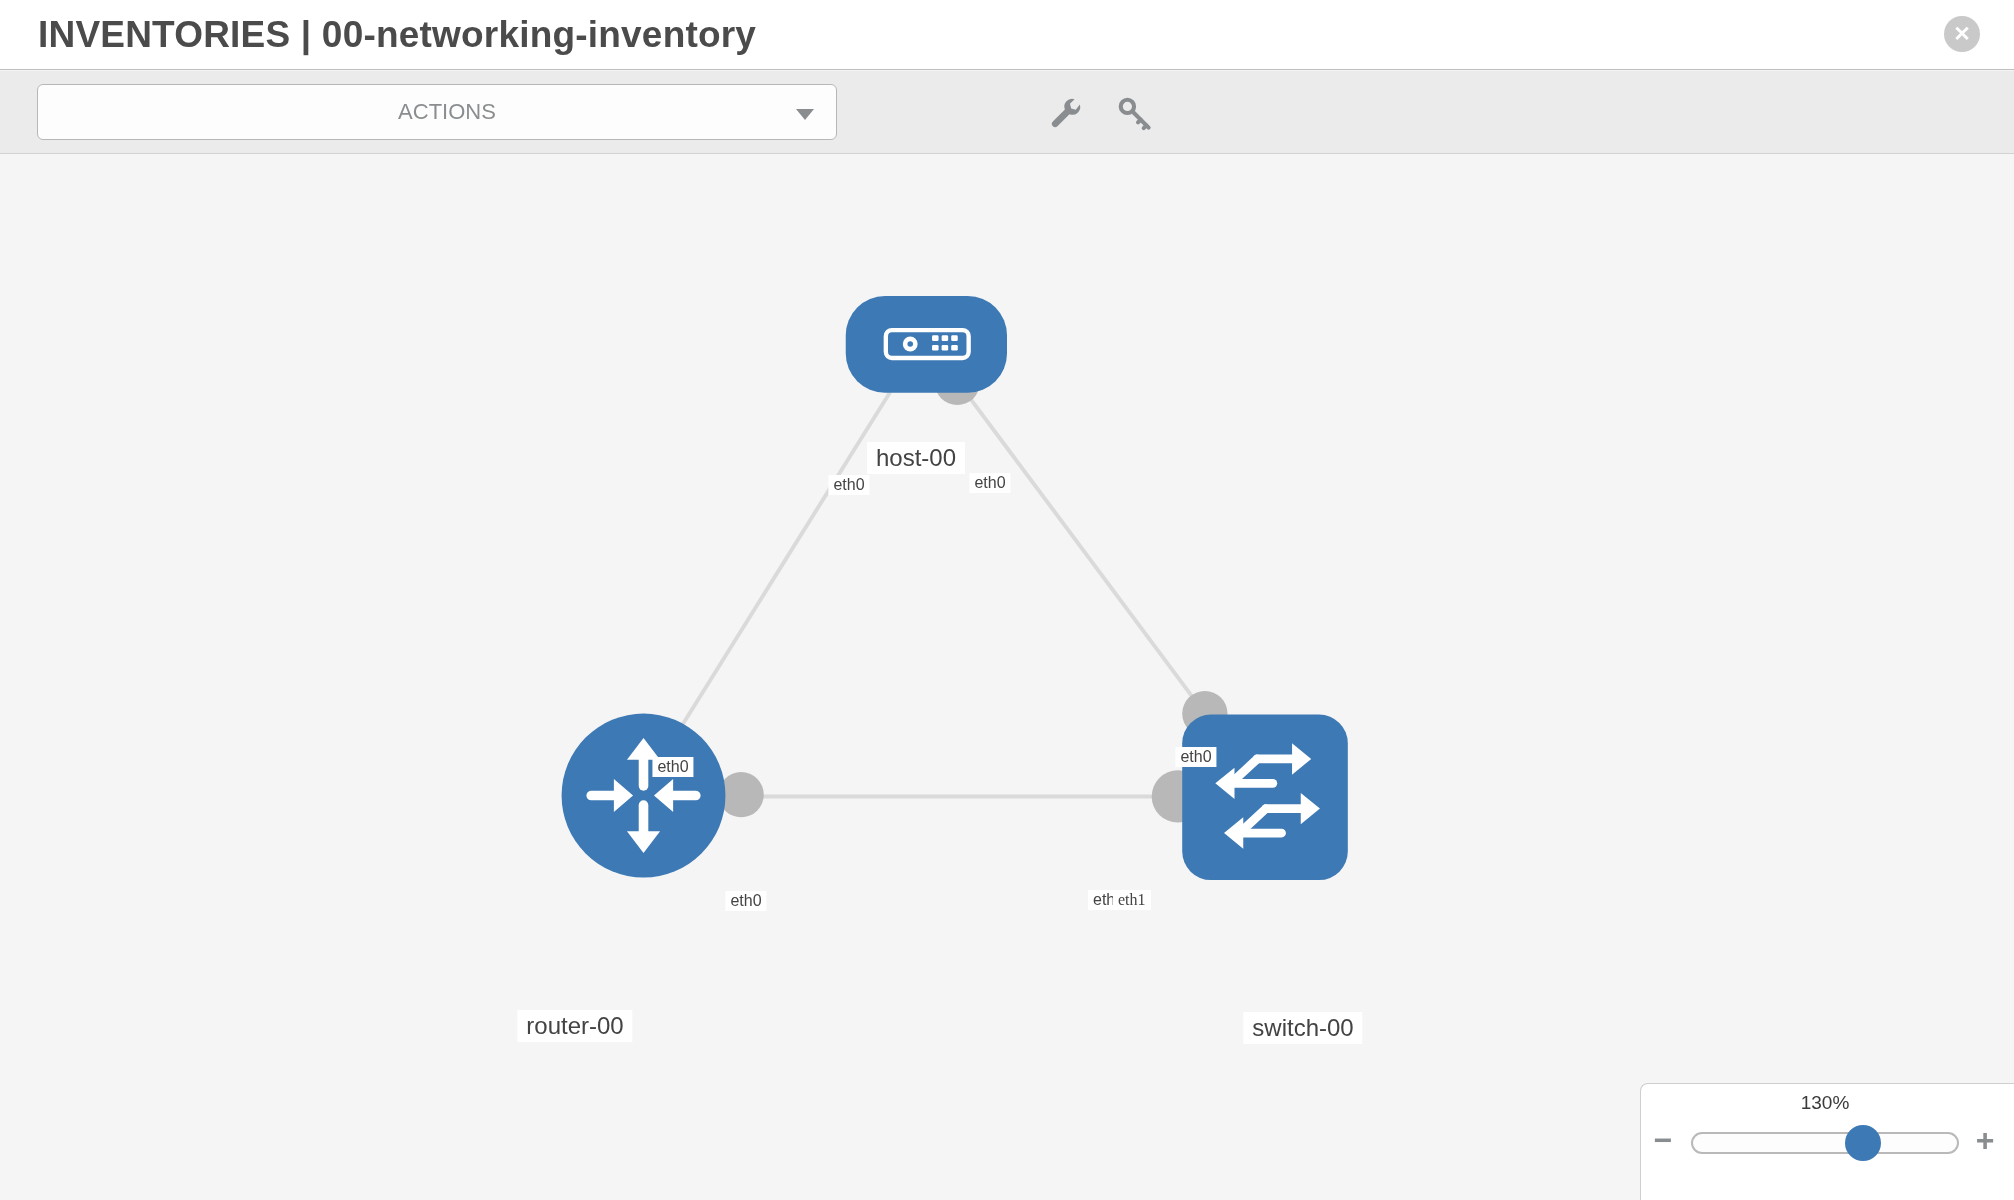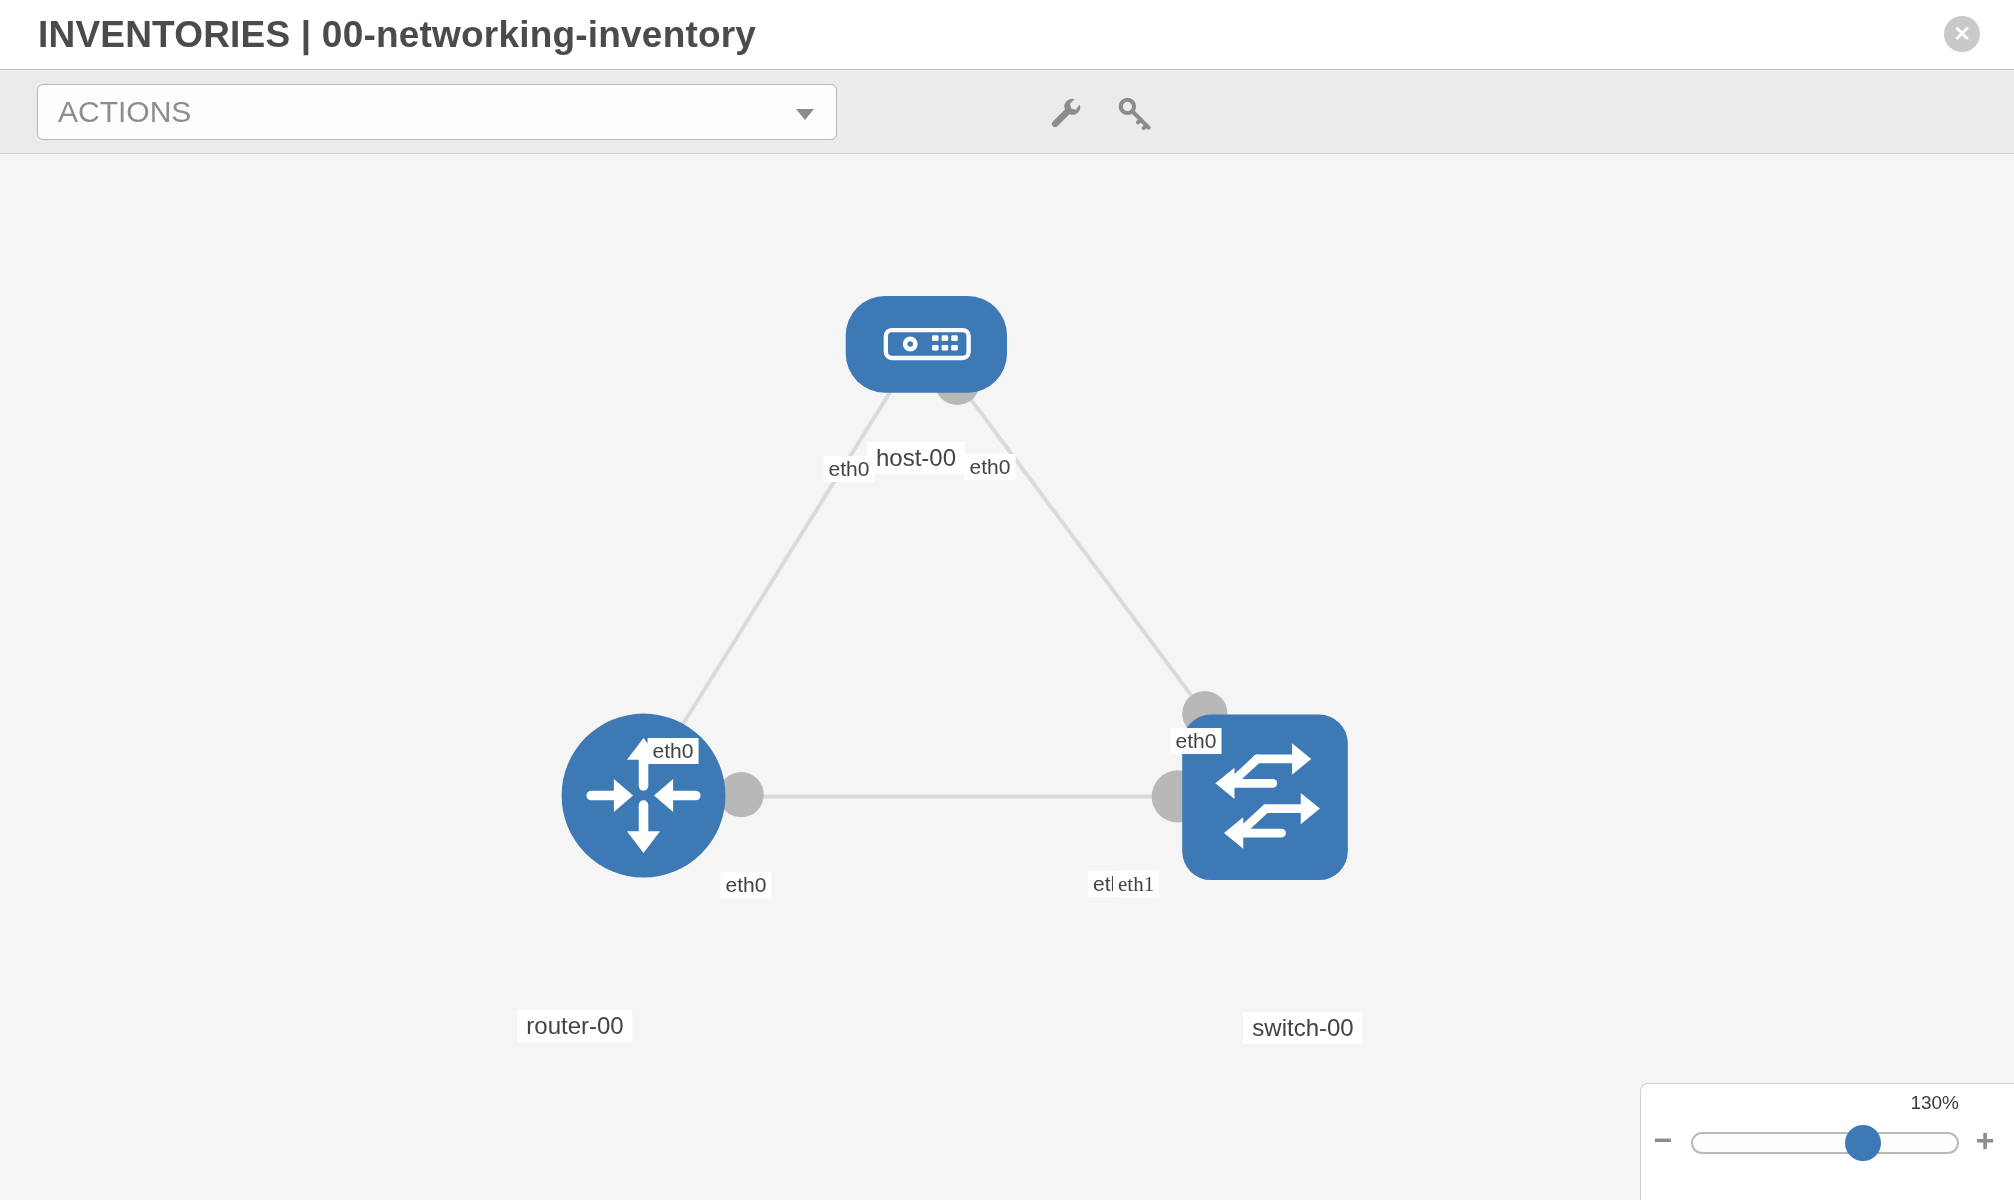--- a/index.html
+++ b/index.html
@@ -27,21 +27,21 @@
     position:absolute; left:0; top:71px; width:2014px; height:83px;
     background:#ebebeb; border-bottom:1px solid #d2d2d2; z-index:29;
   }
   .select-box {
     position:absolute; top:13px; height:56px;
     background:#fdfdfd; border:1px solid #b7b7b7; border-radius:6px;
     cursor:pointer;
   }
   .select-box .box-label {
     display:block; padding-left:20px; line-height:54px;
-    font-size:30px; color:#8b8e90;
+    font-size:22px; color:#8b8e90;text-align:center;
   }
   .caret {
     position:absolute; right:22px; top:24px; width:0; height:0;
     border-left:9px solid transparent; border-right:9px solid transparent;
     border-top:11px solid #8a8d90;
   }
   .actions-box { left:37px; width:800px; }
   .search-box  { left:1181px; width:797px; }
   .search-box .box-label { padding-left:17px; }
   .tool-icon-btn {
@@ -56,31 +56,31 @@
     position:absolute; left:0; top:154px; width:2014px; height:1046px;
     background:#f5f5f5; overflow:hidden;
   }
   .canvas svg { position:absolute; left:0; top:0; }
 
   .node-label, .iface-label {
     position:absolute; background:#ffffff; color:#434343; white-space:nowrap;
     transform:translate(-50%,-50%); z-index:5;
   }
   .node-label { font-size:24px; padding:2px 9px; }
-  .iface-label { font-size:21px; padding:1px 5px; }
+  .iface-label { font-size:16px; padding:1px 5px;margin-top:16px; }
   .iface-label.left-anchored { transform:translate(0,-50%); }
 
   
   .zoom-panel {
     position:absolute; left:1640px; top:929px; width:374px; height:117px;
     background:#ffffff; border:1px solid #cfcfcf; border-right:none; border-bottom:none;
     border-radius:8px 0 0 0; z-index:10;
   }
   .zoom-level {
-    position:absolute; left:50px; top:8px; width:268px; text-align:right;
+    position:absolute; left:50px; top:8px; width:268px; text-align:center;
     font-size:19px; color:#3a3a3a;
   }
   .zoom-minus, .zoom-plus {
     position:absolute; top:36px; width:32px; text-align:center;
     font-size:32px; font-weight:700; color:#8a8d90; cursor:pointer; line-height:40px;
   }
   .zoom-minus { left:6px; }
   .zoom-plus  { left:328px; }
   .zoom-track {
     position:absolute; left:50px; top:48px; width:268px; height:22px;

